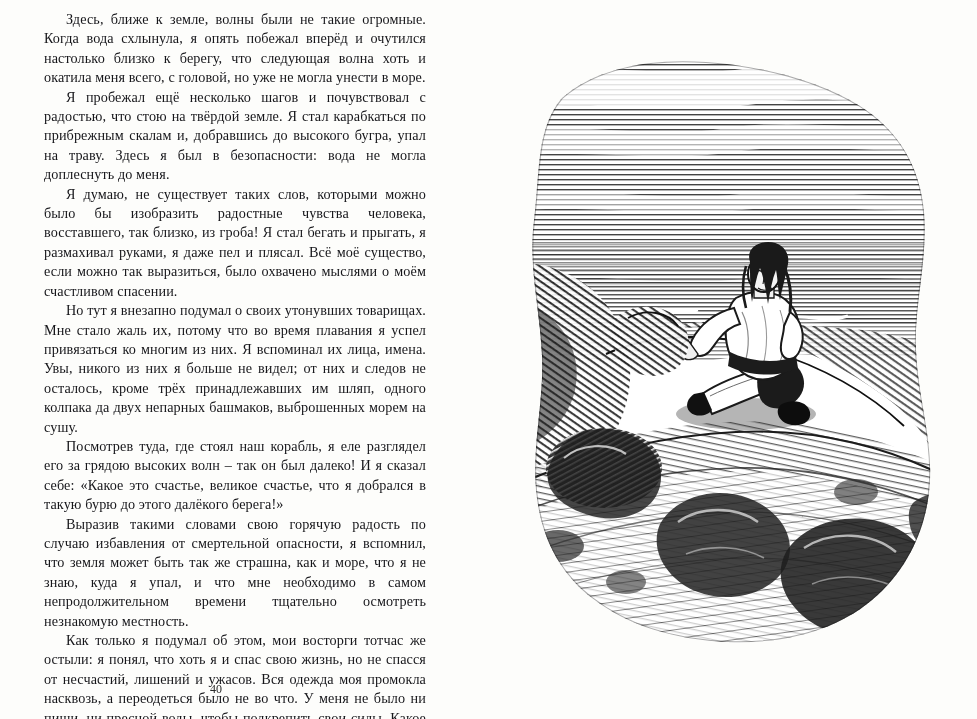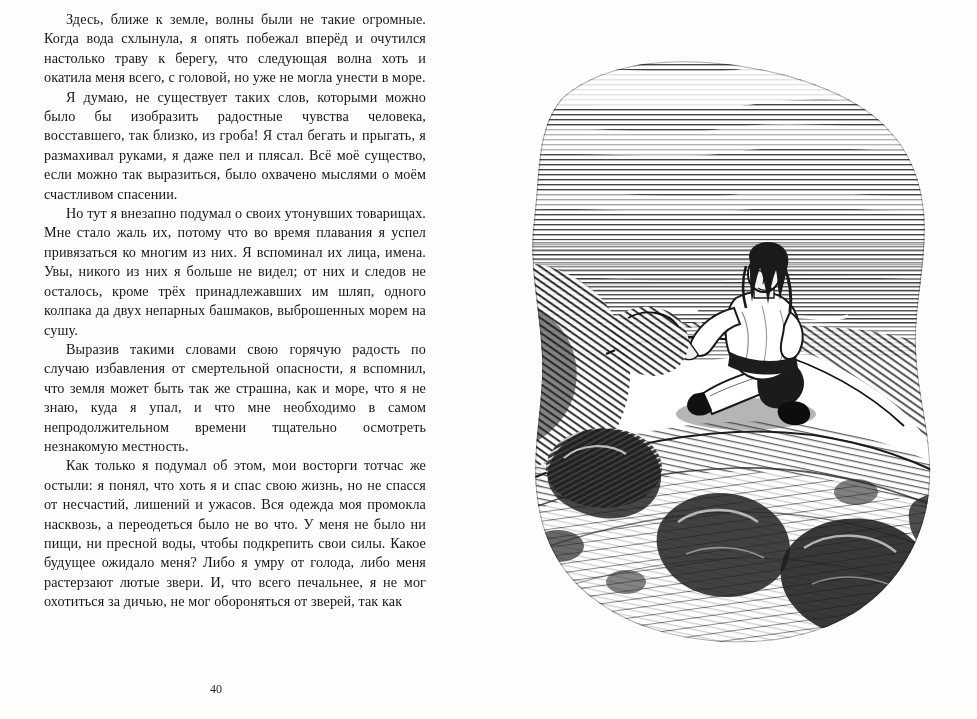--- a/index.html
+++ b/index.html
@@ -58,23 +58,25 @@
     width: 452px;
     height: 600px;
   }
 </style>
 </head>
 <body>
 
 <div class="page">
 
   <div class="text-column">
-    <p>Здесь, ближе к земле, волны были не такие огромные. Когда вода схлынула, я опять побежал вперёд и очутился настолько траву к берегу, что следующая волна хоть и окатила меня всего, с головой, но уже не могла унести в море.</p>
+    <p>Здесь, ближе к земле, волны были не такие огромные. Когда вода схлынула, я опять побежал вперёд и очутился настолько близко к берегу, что следующая волна хоть и окатила меня всего, с головой, но уже не могла унести в море.</p>
+    <p>Я пробежал ещё несколько шагов и почувствовал с радостью, что стою на твёрдой земле. Я стал карабкаться по прибрежным скалам и, добравшись до высокого бугра, упал на траву. Здесь я был в безопасности: вода не могла доплеснуть до меня.</p>
     <p>Я думаю, не существует таких слов, которыми можно было бы изобразить радостные чувства человека, восставшего, так близко, из гроба! Я стал бегать и прыгать, я размахивал руками, я даже пел и плясал. Всё моё существо, если можно так выразиться, было охвачено мыслями о моём счастливом спасении.</p>
     <p>Но тут я внезапно подумал о своих утонувших товарищах. Мне стало жаль их, потому что во время плавания я успел привязаться ко многим из них. Я вспоминал их лица, имена. Увы, никого из них я больше не видел; от них и следов не осталось, кроме трёх принадлежавших им шляп, одного колпака да двух непарных башмаков, выброшенных морем на сушу.</p>
+    <p>Посмотрев туда, где стоял наш корабль, я еле разглядел его за грядою высоких волн – так он был далеко! И я сказал себе: «Какое это счастье, великое счастье, что я добрался в такую бурю до этого далёкого берега!»</p>
     <p>Выразив такими словами свою горячую радость по случаю избавления от смертельной опасности, я вспомнил, что земля может быть так же страшна, как и море, что я не знаю, куда я упал, и что мне необходимо в самом непродолжительном времени тщательно осмотреть незнакомую местность.</p>
     <p>Как только я подумал об этом, мои восторги тотчас же остыли: я понял, что хоть я и спас свою жизнь, но не спасся от несчастий, лишений и ужасов. Вся одежда моя промокла насквозь, а переодеться было не во что. У меня не было ни пищи, ни пресной воды, чтобы подкрепить свои силы. Какое будущее ожидало меня? Либо я умру от голода, либо меня растерзают лютые звери. И, что всего печальнее, я не мог охотиться за дичью, не мог обороняться от зверей, так как</p>
   </div>
 
   <div class="page-number">40</div>
 
   <div class="illustration">
     <svg viewBox="0 0 452 600" xmlns="http://www.w3.org/2000/svg" aria-hidden="true">
       <defs>
 

